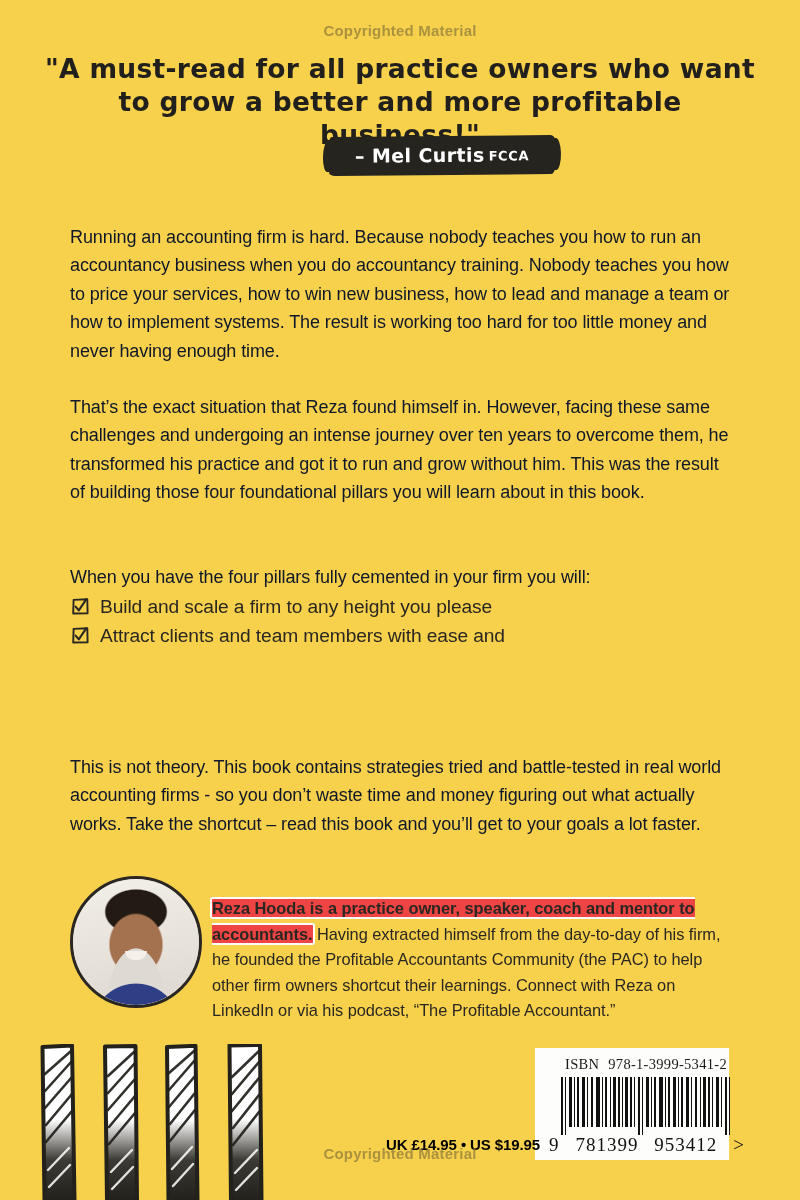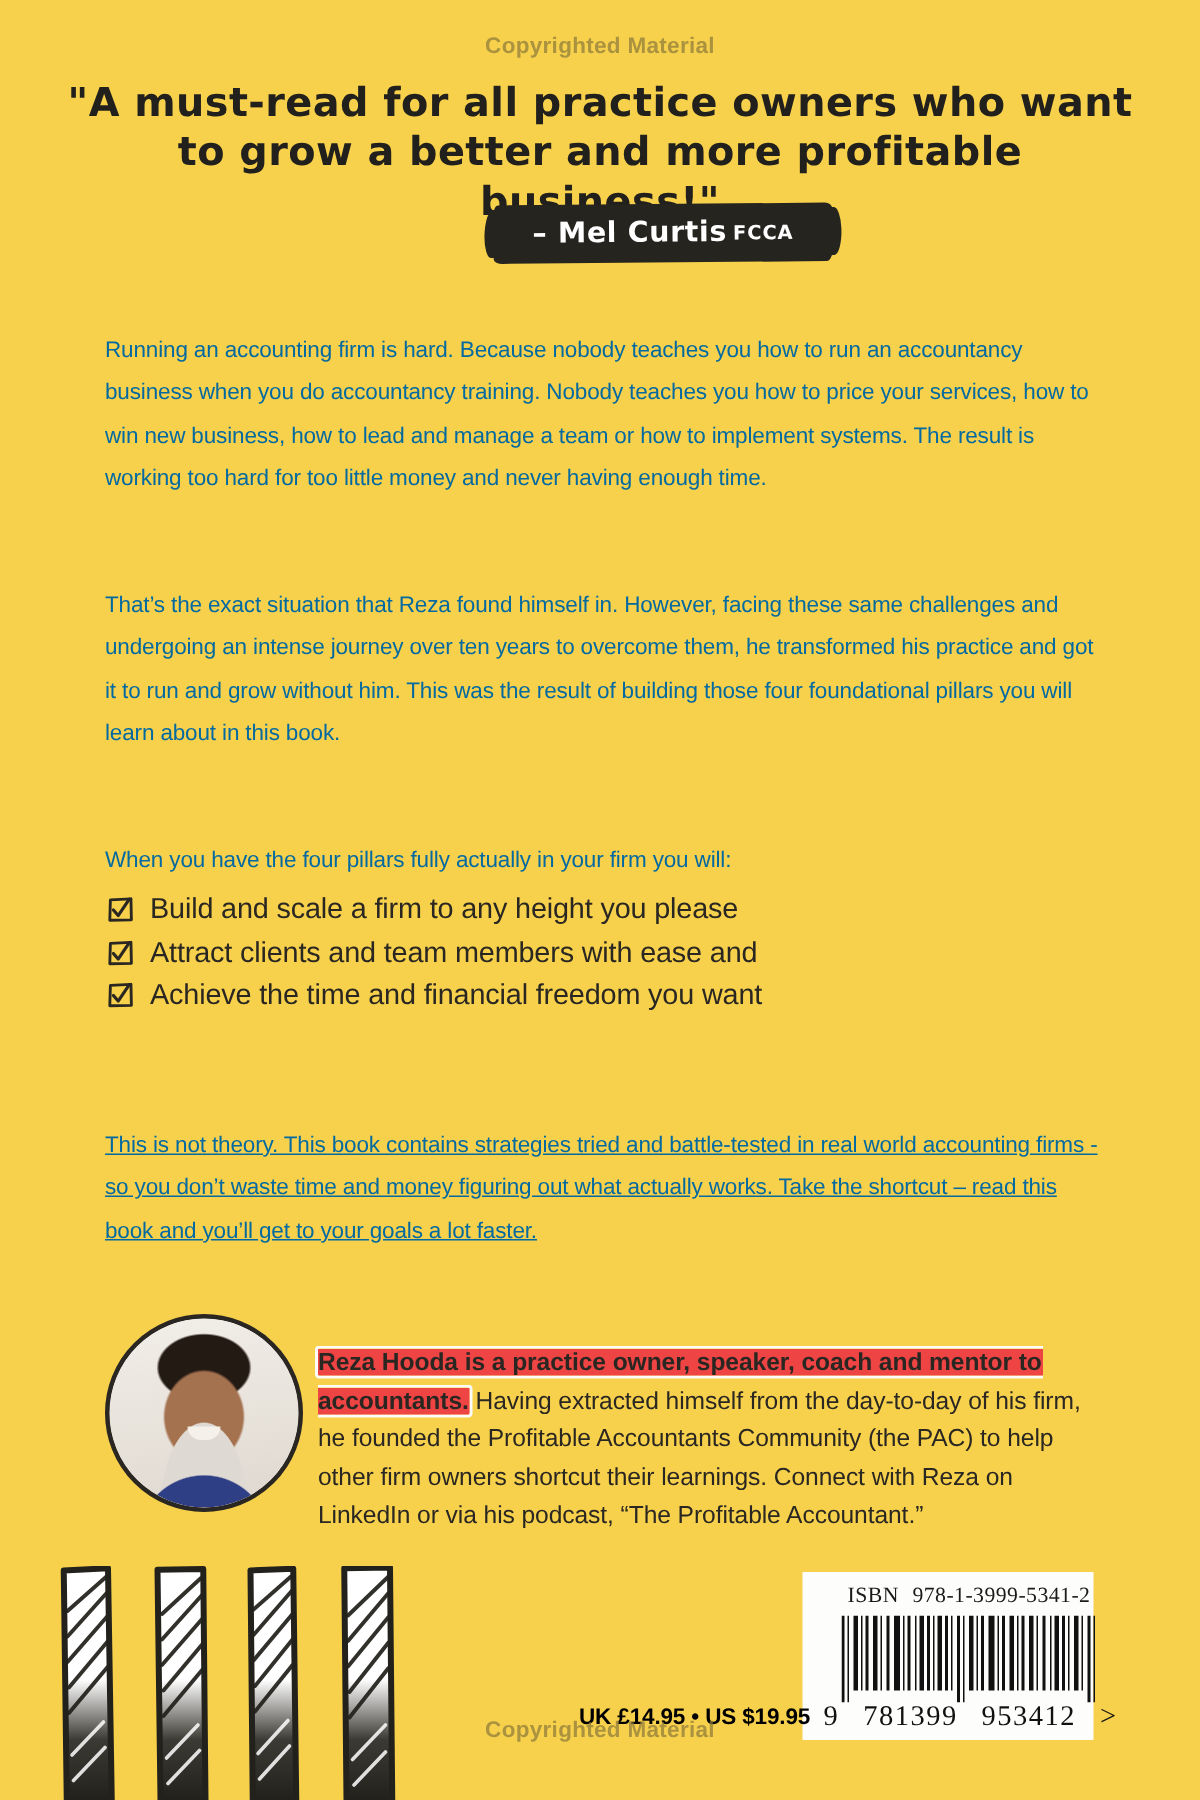--- a/index.html
+++ b/index.html
@@ -87,29 +87,29 @@
     margin-left: 4px;
     vertical-align: 1px;
   }
 
   
   .body-text {
     position: absolute;
     left: 70px;
     width: 665px;
     font-family: "Liberation Sans", sans-serif;
-    font-size: 15px;
+    font-size: 18px;
     line-height: 28.4px;
-    color: #0369a1;
+    color: #0f172a;
     letter-spacing: -0.1px;
   }
   #para1 { top: 205px; }
   #para2 { top: 375px; }
   #para3 { top: 545px; }
-  #para4 { top: 735px; text-decoration: underline; }
+  #para4 { top: 735px; }
 
   
   .checklist {
     position: absolute;
     top: 595px;
     left: 72px;
     width: 640px;
     list-style: none;
     margin: 0;
     padding: 0;
@@ -266,49 +266,40 @@
   <div class="watermark top">Copyrighted Material</div>
 
   <div class="quote">"A must-read for all practice owners who want to grow a better and more profitable business!"</div>
 
   <div class="badge-wrap">
     <span class="badge"><span>– Mel Curtis</span><span class="suffix">FCCA</span></span>
   </div>
 
   <p class="body-text" id="para1">Running an accounting firm is hard. Because nobody teaches you how to run an accountancy business when you do accountancy training. Nobody teaches you how to price your services, how to win new business, how to lead and manage a team or how to implement systems. The result is working too hard for too little money and never having enough time.</p>
   <p class="body-text" id="para2">That’s the exact situation that Reza found himself in. However, facing these same challenges and undergoing an intense journey over ten years to overcome them, he transformed his practice and got it to run and grow without him. This was the result of building those four foundational pillars you will learn about in this book.</p>
-  <p class="body-text" id="para3">When you have the four pillars fully actually in your firm you will:</p>
+  <p class="body-text" id="para3">When you have the four pillars fully cemented in your firm you will:</p>
 
   <ul class="checklist">
     <li class="check-item">
       <span class="check-box">
         <svg width="17" height="17" viewBox="0 0 17 17">
           <path d="M1.6 1.9 L15.3 1.2 L15.6 15.2 L1.2 15.5 Z" fill="none" stroke="#2a2722" stroke-width="1.9" stroke-linejoin="round"></path>
           <path d="M3.6 8.6 L6.8 12.4 L14.2 1.4" fill="none" stroke="#2a2722" stroke-width="2.1" stroke-linecap="round" stroke-linejoin="round"></path>
         </svg>
       </span>
       <span class="check-label">Build and scale a firm to any height you please</span>
     </li>
     <li class="check-item">
       <span class="check-box">
         <svg width="17" height="17" viewBox="0 0 17 17">
           <path d="M1.6 1.9 L15.3 1.2 L15.6 15.2 L1.2 15.5 Z" fill="none" stroke="#2a2722" stroke-width="1.9" stroke-linejoin="round"></path>
           <path d="M3.6 8.6 L6.8 12.4 L14.2 1.4" fill="none" stroke="#2a2722" stroke-width="2.1" stroke-linecap="round" stroke-linejoin="round"></path>
         </svg>
       </span>
       <span class="check-label">Attract clients and team members with ease and</span>
-    </li>
-    <li class="check-item">
-      <span class="check-box">
-        <svg width="17" height="17" viewBox="0 0 17 17">
-          <path d="M1.6 1.9 L15.3 1.2 L15.6 15.2 L1.2 15.5 Z" fill="none" stroke="#2a2722" stroke-width="1.9" stroke-linejoin="round"></path>
-          <path d="M3.6 8.6 L6.8 12.4 L14.2 1.4" fill="none" stroke="#2a2722" stroke-width="2.1" stroke-linecap="round" stroke-linejoin="round"></path>
-        </svg>
-      </span>
-      <span class="check-label">Achieve the time and financial freedom you want</span>
     </li>
   </ul>
 
   <p class="body-text" id="para4">This is not theory. This book contains strategies tried and battle-tested in real world accounting firms - so you don’t waste time and money figuring out what actually works. Take the shortcut – read this book and you’ll get to your goals a lot faster.</p>
 
   <div class="author-photo">
     <div class="photo-inner"></div>
   </div>
 
   <p class="bio">

